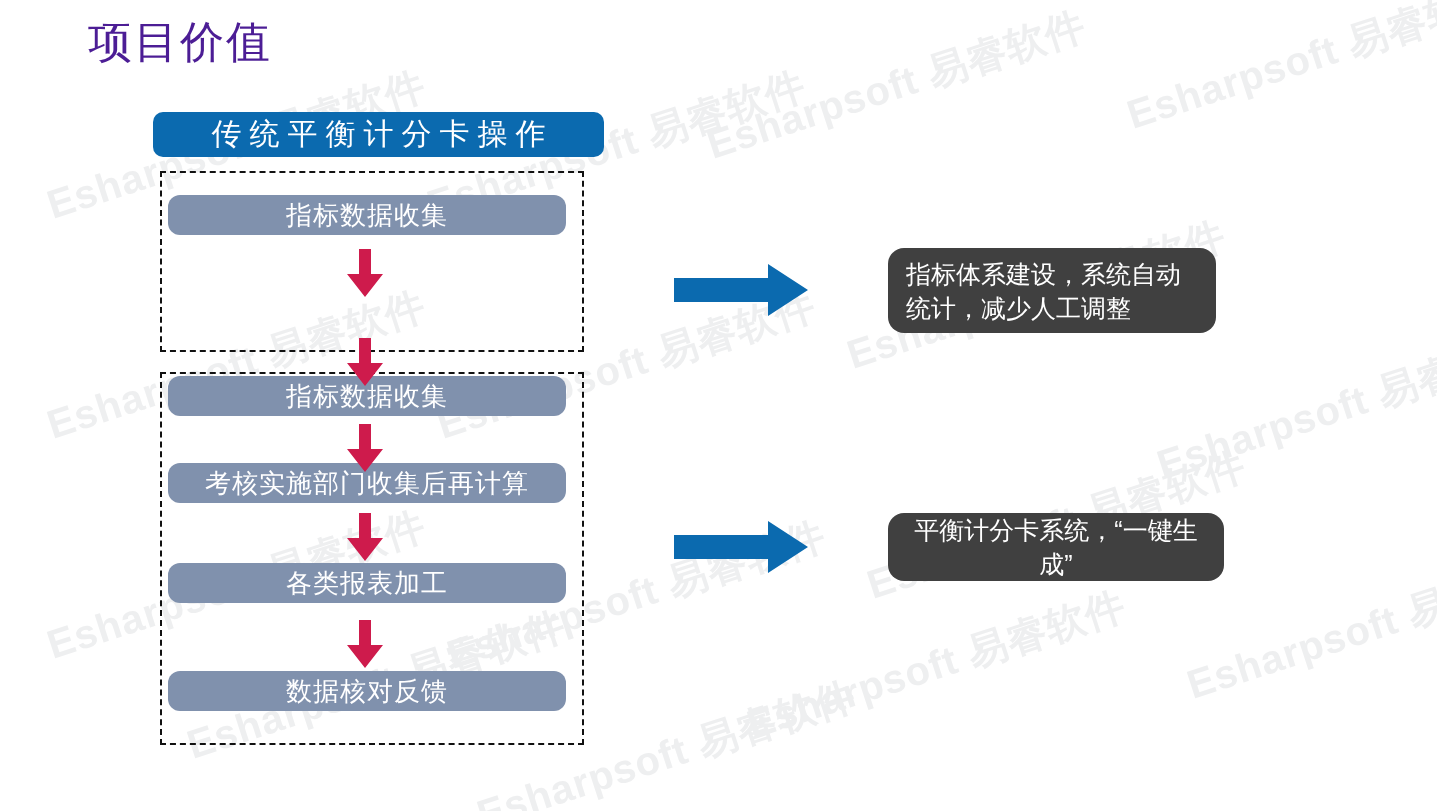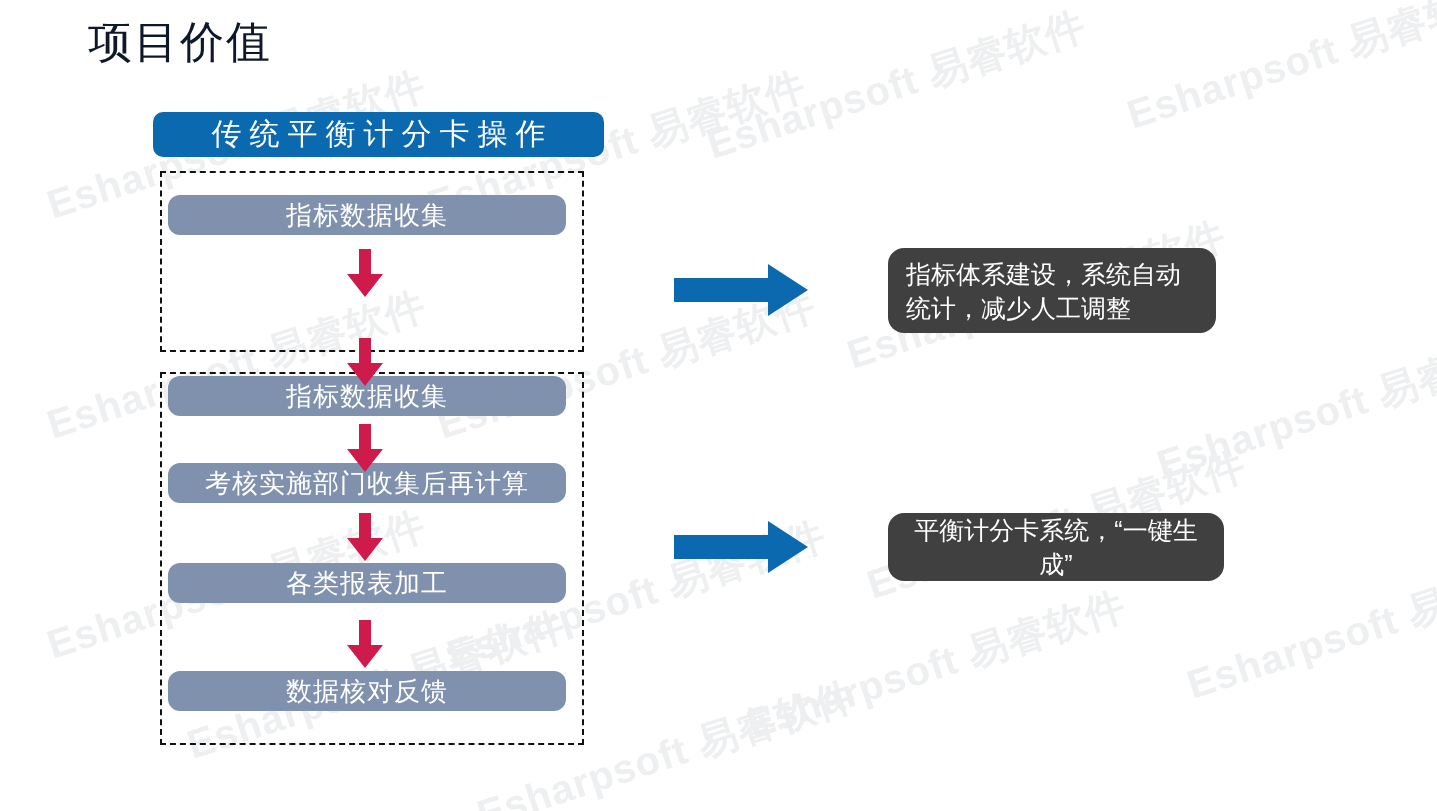--- a/index.html
+++ b/index.html
@@ -41,21 +41,21 @@
     letter-spacing: 1px;
   }
 
   
   #page-title {
     position: absolute;
     left: 88px;
     top: 14px;
     font-size: 44px;
     line-height: 56px;
-    color: #0f172a;
+    color: #4c1d95;
     font-family: "Liberation Sans", "DejaVu Sans", sans-serif;
     letter-spacing: 2px;
     z-index: 20;
   }
 
   
   .col-header {
     position: absolute;
     background: #0b6aaf;
     border-radius: 10px;

